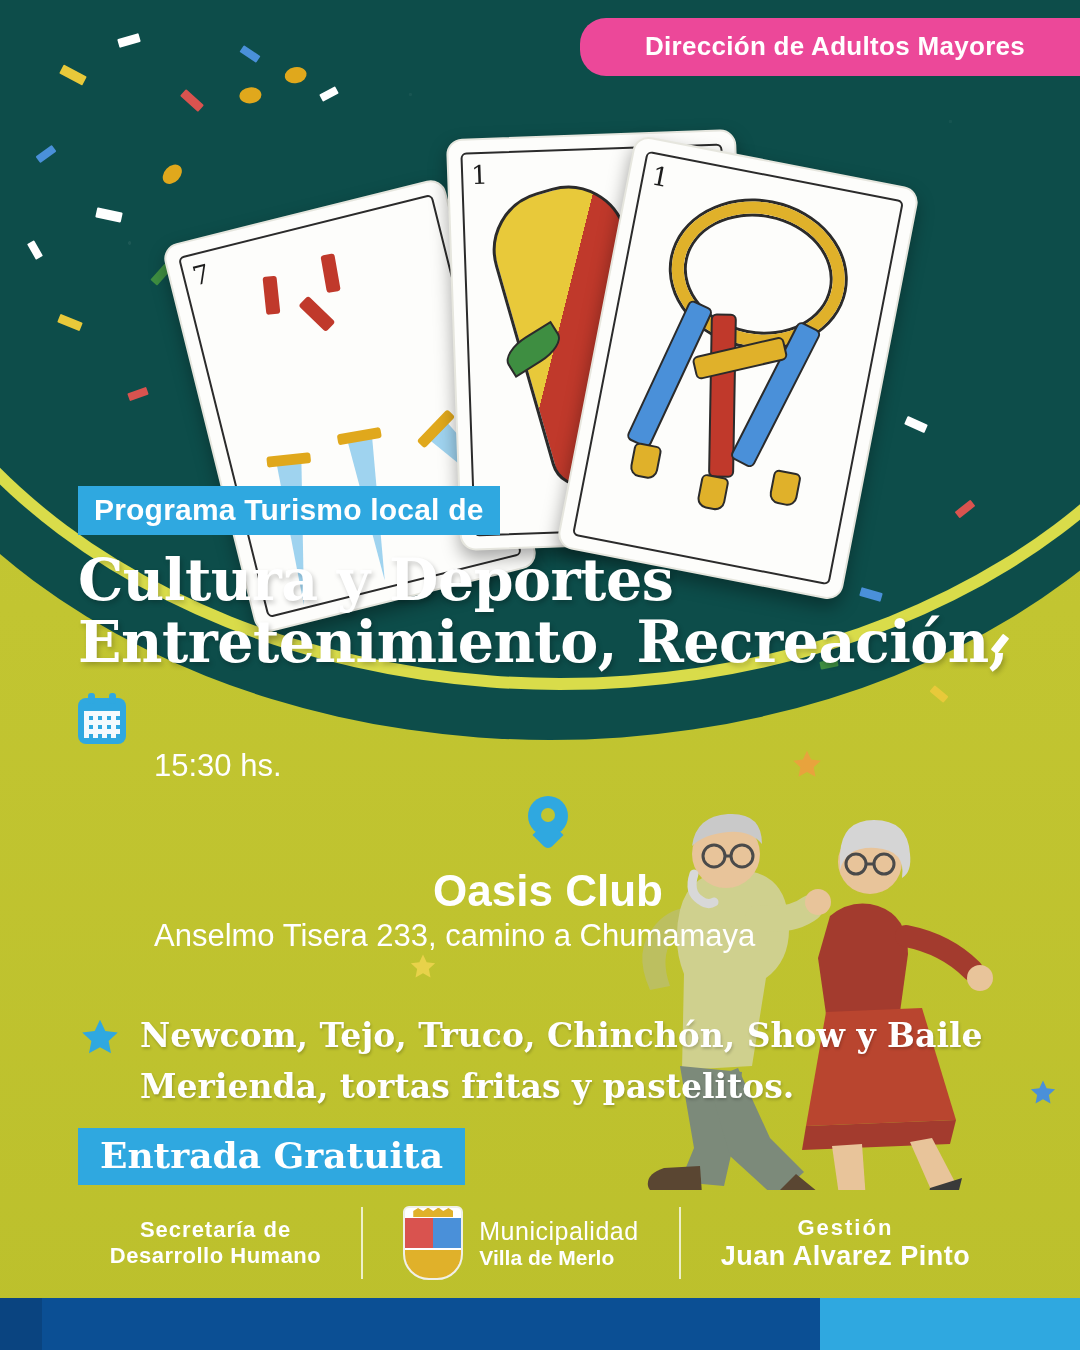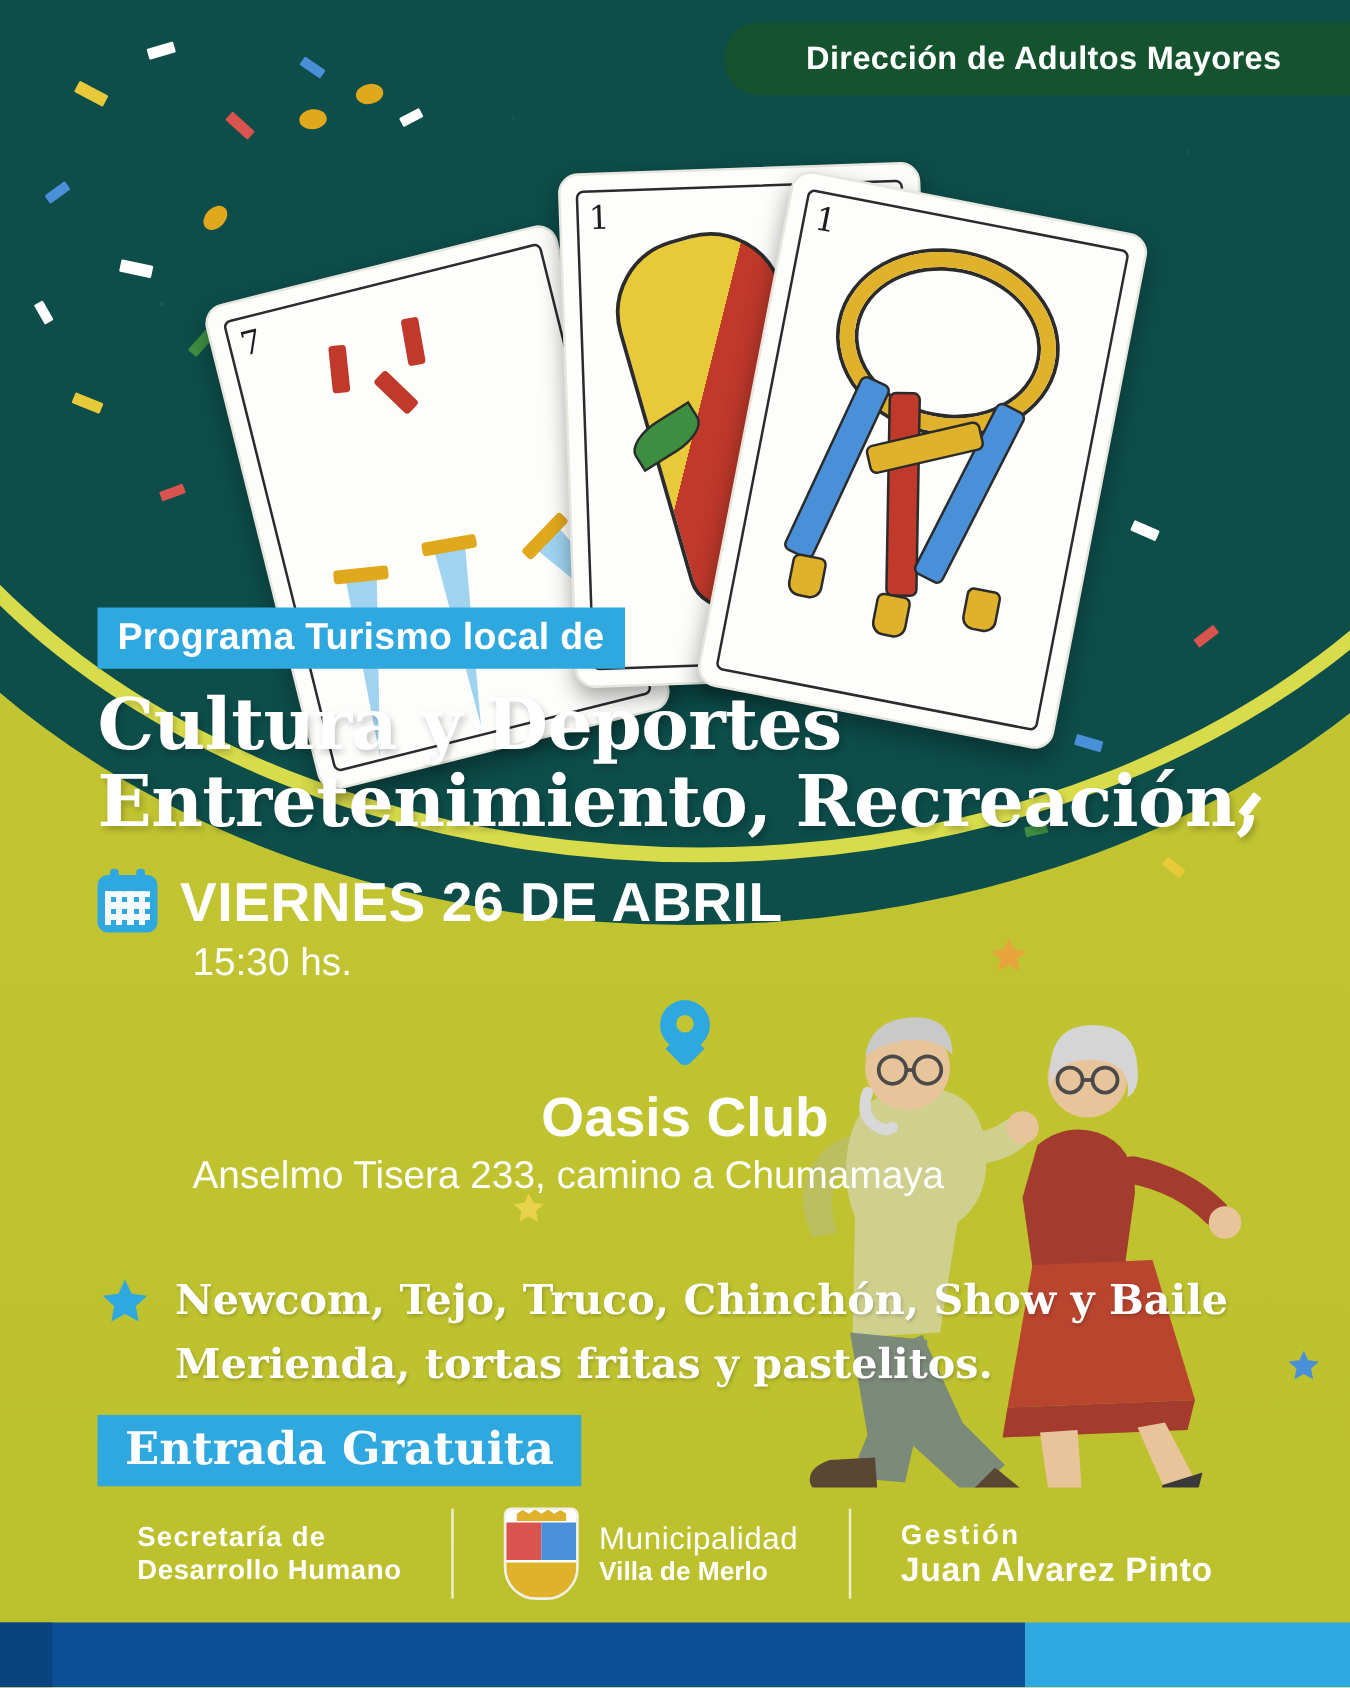--- a/index.html
+++ b/index.html
@@ -59,21 +59,21 @@
     border-radius: 1px;
   }
 
   
   .header-badge {
     position: absolute;
     right: 0;
     top: 18px;
     min-width: 500px;
     padding: 13px 36px 14px 46px;
-    background: #14532d;
+    background: #ec4899;
     color: #ffffff;
     font-size: 26px;
     font-weight: bold;
     letter-spacing: .3px;
     text-align: center;
     border-top-left-radius: 26px;
     border-bottom-left-radius: 26px;
     box-sizing: border-box;
   }
 
@@ -350,21 +350,21 @@
     position: absolute;
     left: 0; right: 0;
     bottom: 52px;
     height: 110px;
     display: flex;
     align-items: center;
     justify-content: center;
     gap: 0;
     color: #ffffff;
   }
-  .foot-block { padding: 0 40px; }
+  .foot-block { text-align: center; padding: 0 40px; }
   .foot-block .l1 { font-size: 22px; font-weight: bold; letter-spacing: 1px; }
   .foot-block .l2 { font-size: 22px; font-weight: bold; letter-spacing: .5px; }
   .divider {
     width: 2px; height: 72px;
     background: rgba(255,255,255,.75);
   }
   .muni {
     display: flex; align-items: center; gap: 16px;
     padding: 0 40px;
   }
@@ -528,21 +528,20 @@
     <div class="headline">
       <div>Cultura y Deportes</div>
       <div>Entretenimiento, Recreación,</div>
     </div>
 
     <div class="row date-row">
       <div class="cal-icon">
         <span class="ring-l"></span>
           <span class="ring-r"></span>
       </div>
-      <div class="date-text">VIERNES 26 DE ABRIL</div>
     </div>
     <div class="time-text">15:30 hs.</div>
 
     <div class="row place-row">
       <div class="pin-icon">
         <div class="head"></div>
           <div class="tip"></div>
           <div class="hole"></div>
       </div>
       <div class="place-text">Oasis Club</div>

